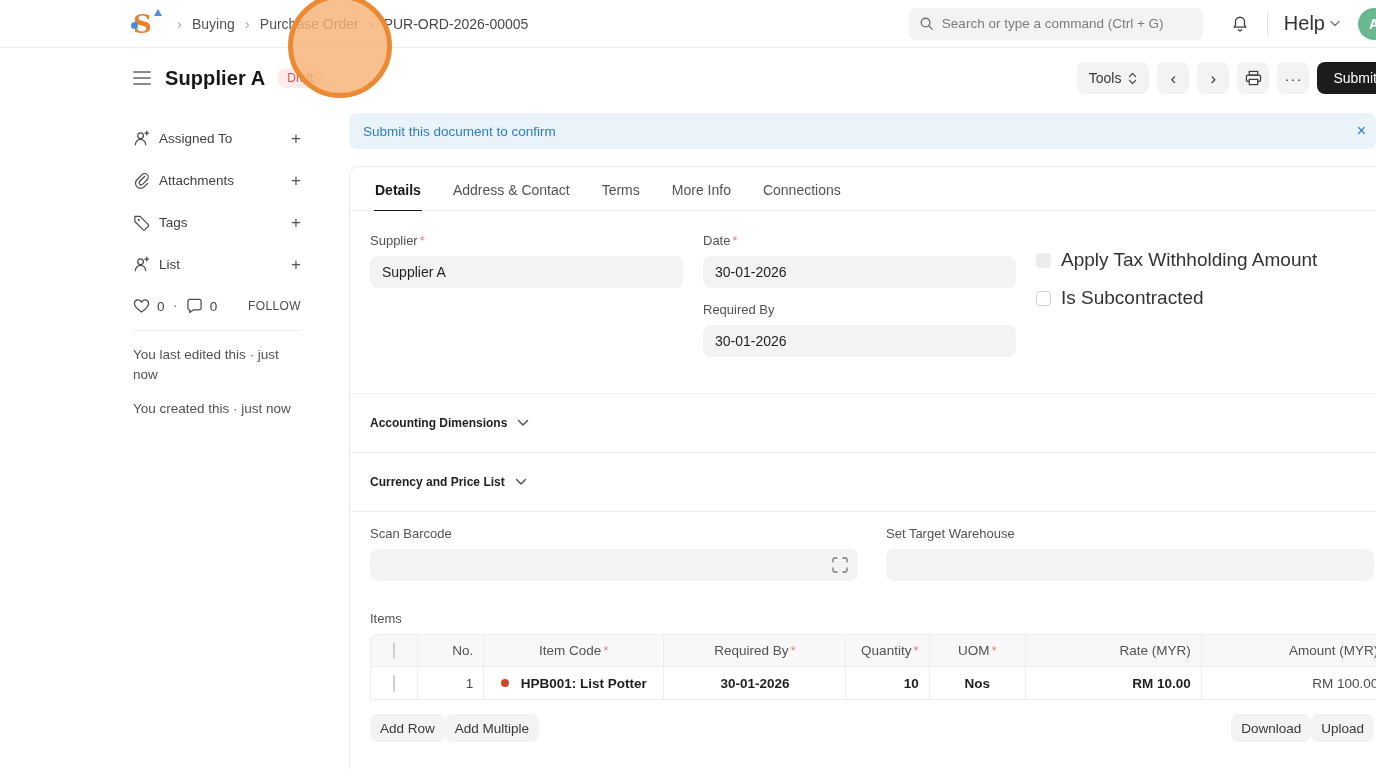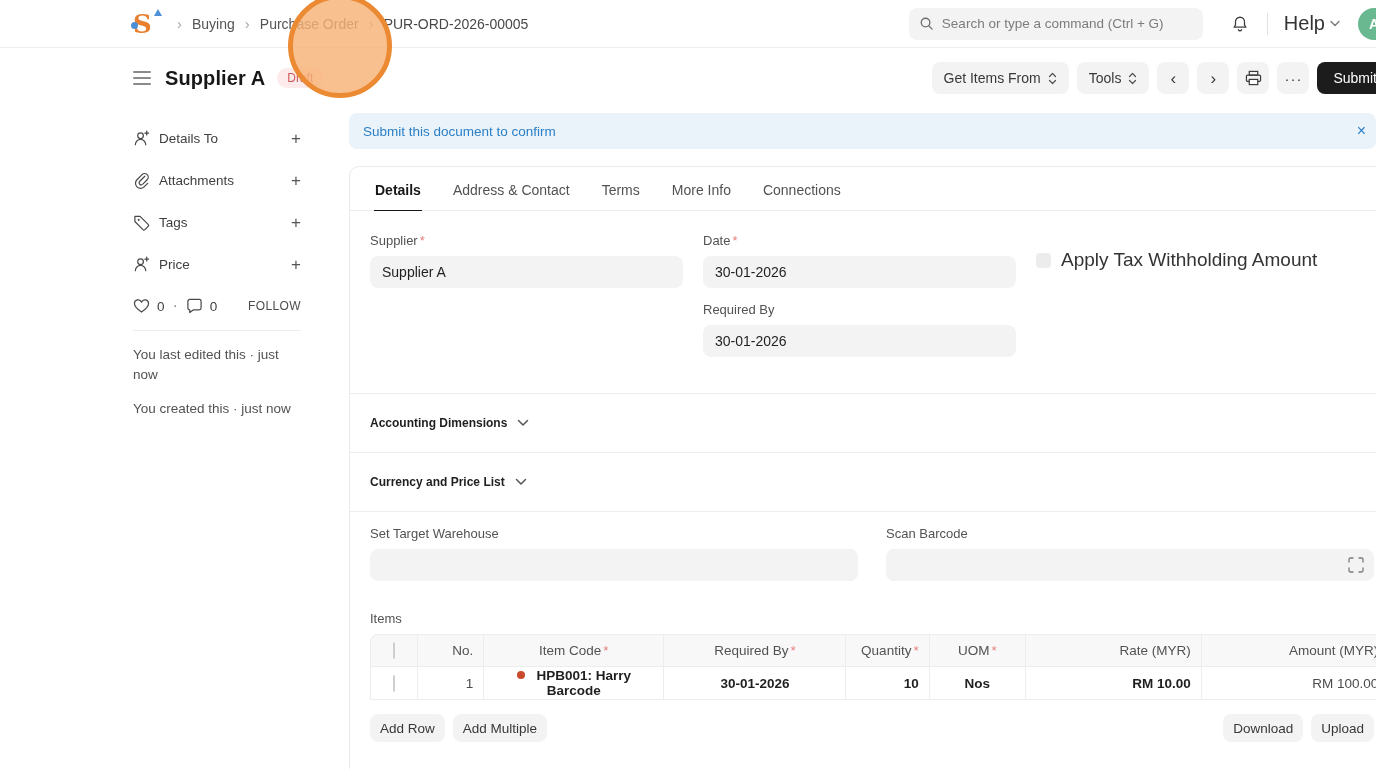--- a/index.html
+++ b/index.html
@@ -103,21 +103,21 @@
   table.items thead th:first-child { border-top-left-radius:8px; }
   table.items thead th:last-child { border-top-right-radius:8px; }
   .ta-l { text-align:center; } .ta-r { text-align:right; } .ta-c { text-align:center; }
   .cell-strong { font-weight:700; color:#1f1f1f; }
   .cell-muted { color:#4c4c4c; }
   .row-cb { width:15px; height:15px; border:1px solid #cfcfcf; border-radius:4px; background:#fff; margin:0 auto; }
   .itemdot { display:inline-block; width:8px; height:8px; border-radius:50%; background:#c94a2d; margin-right:8px; vertical-align:1px; }
 
   .table-actions { display:flex; align-items:center; margin-top:14px; width:1004px; }
   .btn-sm { height:28px; font-size:13.5px; padding:0 10px; border-radius:8px; }
-  .left-acts, .right-acts { display:flex; gap:8px; }
+  .left-acts, .right-acts { display:flex; }
   .right-acts { margin-left:auto; }
 
   
   .click-ring { position:absolute; left:288px; top:-6px; width:104px; height:104px; border-radius:50%;
     background:rgba(246,178,118,0.82); border:5px solid #ec8a33; z-index:60; pointer-events:none; }
 </style>
 </head>
 <body>
 
 <div class="navbar">
@@ -165,27 +165,20 @@
   <div class="burger">
     <i></i>
       <i></i>
       <i></i>
   </div>
   <div class="page-title">Supplier A</div>
   <div class="badge-draft">Draft</div>
 
   <div class="title-actions">
     <button class="btn">
-      <span>Get Items From</span>
-      <svg width="9" height="13" viewBox="0 0 9 13">
-        <polyline points="1.5,4.5 4.5,1.5 7.5,4.5" fill="none" stroke="#555" stroke-width="1.3" stroke-linecap="round" stroke-linejoin="round"></polyline>
-        <polyline points="1.5,8.5 4.5,11.5 7.5,8.5" fill="none" stroke="#555" stroke-width="1.3" stroke-linecap="round" stroke-linejoin="round"></polyline>
-      </svg>
-    </button>
-    <button class="btn">
       <span>Tools</span>
       <svg width="9" height="13" viewBox="0 0 9 13">
         <polyline points="1.5,4.5 4.5,1.5 7.5,4.5" fill="none" stroke="#555" stroke-width="1.3" stroke-linecap="round" stroke-linejoin="round"></polyline>
         <polyline points="1.5,8.5 4.5,11.5 7.5,8.5" fill="none" stroke="#555" stroke-width="1.3" stroke-linecap="round" stroke-linejoin="round"></polyline>
       </svg>
     </button>
     <button class="btn btn-icon">
       <span class="arrow-glyph">‹</span>
     </button>
     <button class="btn btn-icon">
@@ -209,21 +202,21 @@
 
 <div class="sidebar">
 
   <div class="side-item">
     <svg width="17" height="17" viewBox="0 0 18 18">
       <circle cx="8" cy="6" r="3" fill="none" stroke="#4a4a4a" stroke-width="1.3"></circle>
       <path d="M2.5 15.5 a5.5 5.5 0 0 1 11 0" fill="none" stroke="#4a4a4a" stroke-width="1.3" stroke-linecap="round"></path>
       <line x1="14.5" y1="1.2" x2="14.5" y2="5.2" stroke="#4a4a4a" stroke-width="1.3" stroke-linecap="round"></line>
       <line x1="12.5" y1="3.2" x2="16.5" y2="3.2" stroke="#4a4a4a" stroke-width="1.3" stroke-linecap="round"></line>
     </svg>
-    <span class="lbl">Details To</span>
+    <span class="lbl">Assigned To</span>
     <button class="side-plus">+</button>
   </div>
 
   <div class="side-item">
     <svg width="17" height="17" viewBox="0 0 18 18">
       <path d="M12.5 4.5 L7 10 a2.2 2.2 0 0 0 3.1 3.1 L15 8.2 a3.8 3.8 0 0 0 -5.4 -5.4 L4.2 8.2 a5.3 5.3 0 0 0 7.5 7.5 L15.5 12" fill="none" stroke="#4a4a4a" stroke-width="1.3" stroke-linecap="round"></path>
     </svg>
     <span class="lbl">Attachments</span>
     <button class="side-plus">+</button>
   </div>
@@ -237,21 +230,21 @@
     <button class="side-plus">+</button>
   </div>
 
   <div class="side-item">
     <svg width="17" height="17" viewBox="0 0 18 18">
       <circle cx="8" cy="6" r="3" fill="none" stroke="#4a4a4a" stroke-width="1.3"></circle>
       <path d="M2.5 15.5 a5.5 5.5 0 0 1 11 0" fill="none" stroke="#4a4a4a" stroke-width="1.3" stroke-linecap="round"></path>
       <line x1="14.5" y1="1.2" x2="14.5" y2="5.2" stroke="#4a4a4a" stroke-width="1.3" stroke-linecap="round"></line>
       <line x1="12.5" y1="3.2" x2="16.5" y2="3.2" stroke="#4a4a4a" stroke-width="1.3" stroke-linecap="round"></line>
     </svg>
-    <span class="lbl">Price</span>
+    <span class="lbl">List</span>
     <button class="side-plus">+</button>
   </div>
 
   <div class="likes-row">
     <svg width="17" height="16" viewBox="0 0 18 17">
       <path d="M9 15 C4 11.5 1.5 8.8 1.5 5.9 a3.9 3.9 0 0 1 7.5 -1.5 a3.9 3.9 0 0 1 7.5 1.5 C16.5 8.8 14 11.5 9 15 z" fill="none" stroke="#4a4a4a" stroke-width="1.3" stroke-linejoin="round"></path>
     </svg>
     <span class="cnt">0</span>
     <span class="dotsep">·</span>
     <svg width="17" height="16" viewBox="0 0 18 17">
@@ -304,20 +297,24 @@
           <div class="fld">
             <div class="flabel">Required By</div>
             <input class="finput" value="30-01-2026" style="">
           </div>
         </div>
         <div>
           <div class="cb-row">
             <span class="cb disabled"></span>
             <span class="cb-label">Apply Tax Withholding Amount</span>
           </div>
+          <div class="cb-row">
+            <span class="cb empty"></span>
+            <span class="cb-label">Is Subcontracted</span>
+          </div>
         </div>
       </div>
 
       <div class="hdiv" style="margin-top:22px;"></div>
 
       <div class="section-head">
         <span class="st">Accounting Dimensions</span>
         <svg width="12" height="8" viewBox="0 0 12 8">
           <polyline points="1.5,1.5 6,6 10.5,1.5" fill="none" stroke="#555" stroke-width="1.5" stroke-linecap="round" stroke-linejoin="round"></polyline>
         </svg>
@@ -328,35 +325,35 @@
       <div class="section-head">
         <span class="st">Currency and Price List</span>
         <svg width="12" height="8" viewBox="0 0 12 8">
           <polyline points="1.5,1.5 6,6 10.5,1.5" fill="none" stroke="#555" stroke-width="1.5" stroke-linecap="round" stroke-linejoin="round"></polyline>
         </svg>
       </div>
 
       <div class="hdiv"></div>
 
       <div class="grid2">
-        <div>
-          <div class="flabel">Set Target Warehouse</div>
-          <input class="finput" style="">
-        </div>
         <div>
           <div class="flabel">Scan Barcode</div>
           <div class="scanwrap">
             <input class="finput" style="">
             <svg class="scan-ic" width="16" height="16" viewBox="0 0 16 16">
               <path d="M1 5 V2.5 a1.5 1.5 0 0 1 1.5 -1.5 H5" fill="none" stroke="#7a7a7a" stroke-width="1.3" stroke-linecap="round"></path>
               <path d="M11 1 h2.5 a1.5 1.5 0 0 1 1.5 1.5 V5" fill="none" stroke="#7a7a7a" stroke-width="1.3" stroke-linecap="round"></path>
               <path d="M15 11 v2.5 a1.5 1.5 0 0 1 -1.5 1.5 H11" fill="none" stroke="#7a7a7a" stroke-width="1.3" stroke-linecap="round"></path>
               <path d="M5 15 H2.5 a1.5 1.5 0 0 1 -1.5 -1.5 V11" fill="none" stroke="#7a7a7a" stroke-width="1.3" stroke-linecap="round"></path>
             </svg>
           </div>
+        </div>
+        <div>
+          <div class="flabel">Set Target Warehouse</div>
+          <input class="finput" style="">
         </div>
       </div>
 
       <div class="items-label">Items</div>
 
       <table class="items">
         <colgroup>
           <col style="width:45px">
             <col style="width:63px">
             <col style="width:170px">
@@ -392,21 +389,21 @@
               </svg>
             </th>
           </tr>
         </thead>
         <tbody>
           <tr>
             <td class="ta-c"><span class="row-cb"></span></td>
             <td class="ta-r cell-muted">1</td>
             <td class="ta-l cell-strong">
               <span class="itemdot"></span>
-              <span>HPB001: Harry Barcode</span>
+              <span>HPB001: List Potter</span>
             </td>
             <td class="ta-l cell-strong">30-01-2026</td>
             <td class="ta-r cell-strong">10</td>
             <td class="ta-l cell-strong">Nos</td>
             <td class="ta-r cell-strong">RM 10.00</td>
             <td class="ta-r cell-muted">RM 100.00</td>
             <td class="ta-c">
               <svg width="13" height="13" viewBox="0 0 14 14" style="margin:0 auto;">
                 <path d="M2 12 L2.6 9.4 L9.8 2.2 a1.3 1.3 0 0 1 1.9 0 l0.1 0.1 a1.3 1.3 0 0 1 0 1.9 L4.6 11.4 z" fill="none" stroke="#555" stroke-width="1.2" stroke-linejoin="round"></path>
               </svg>

